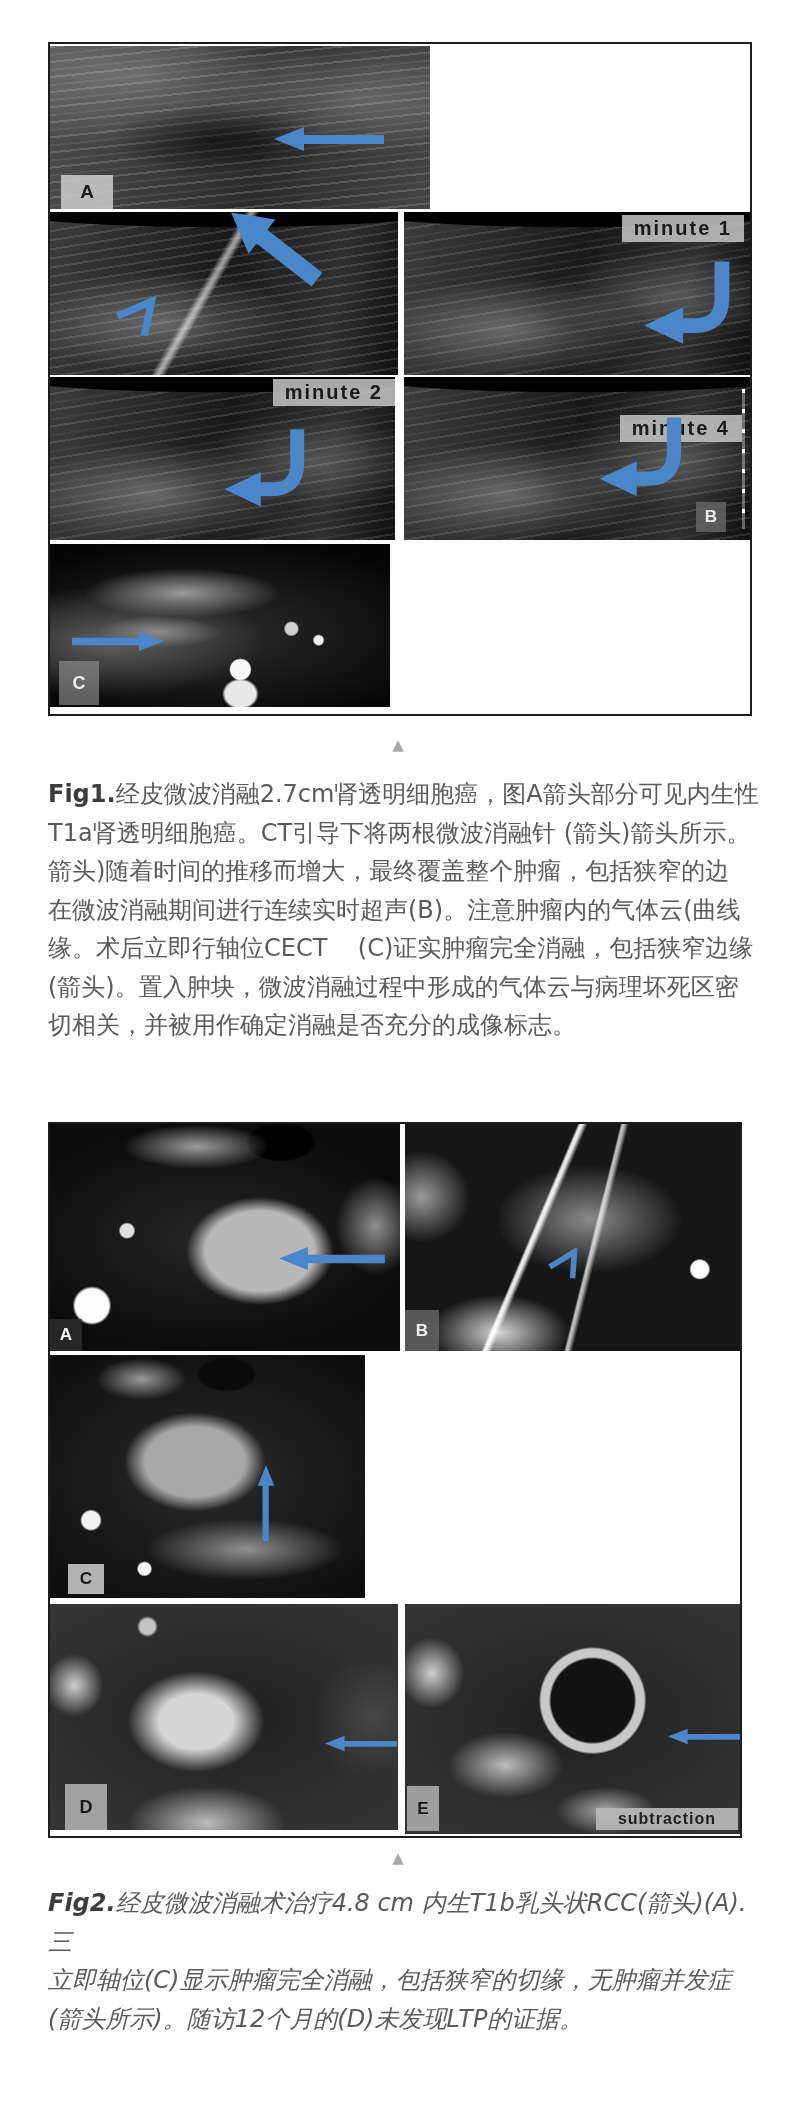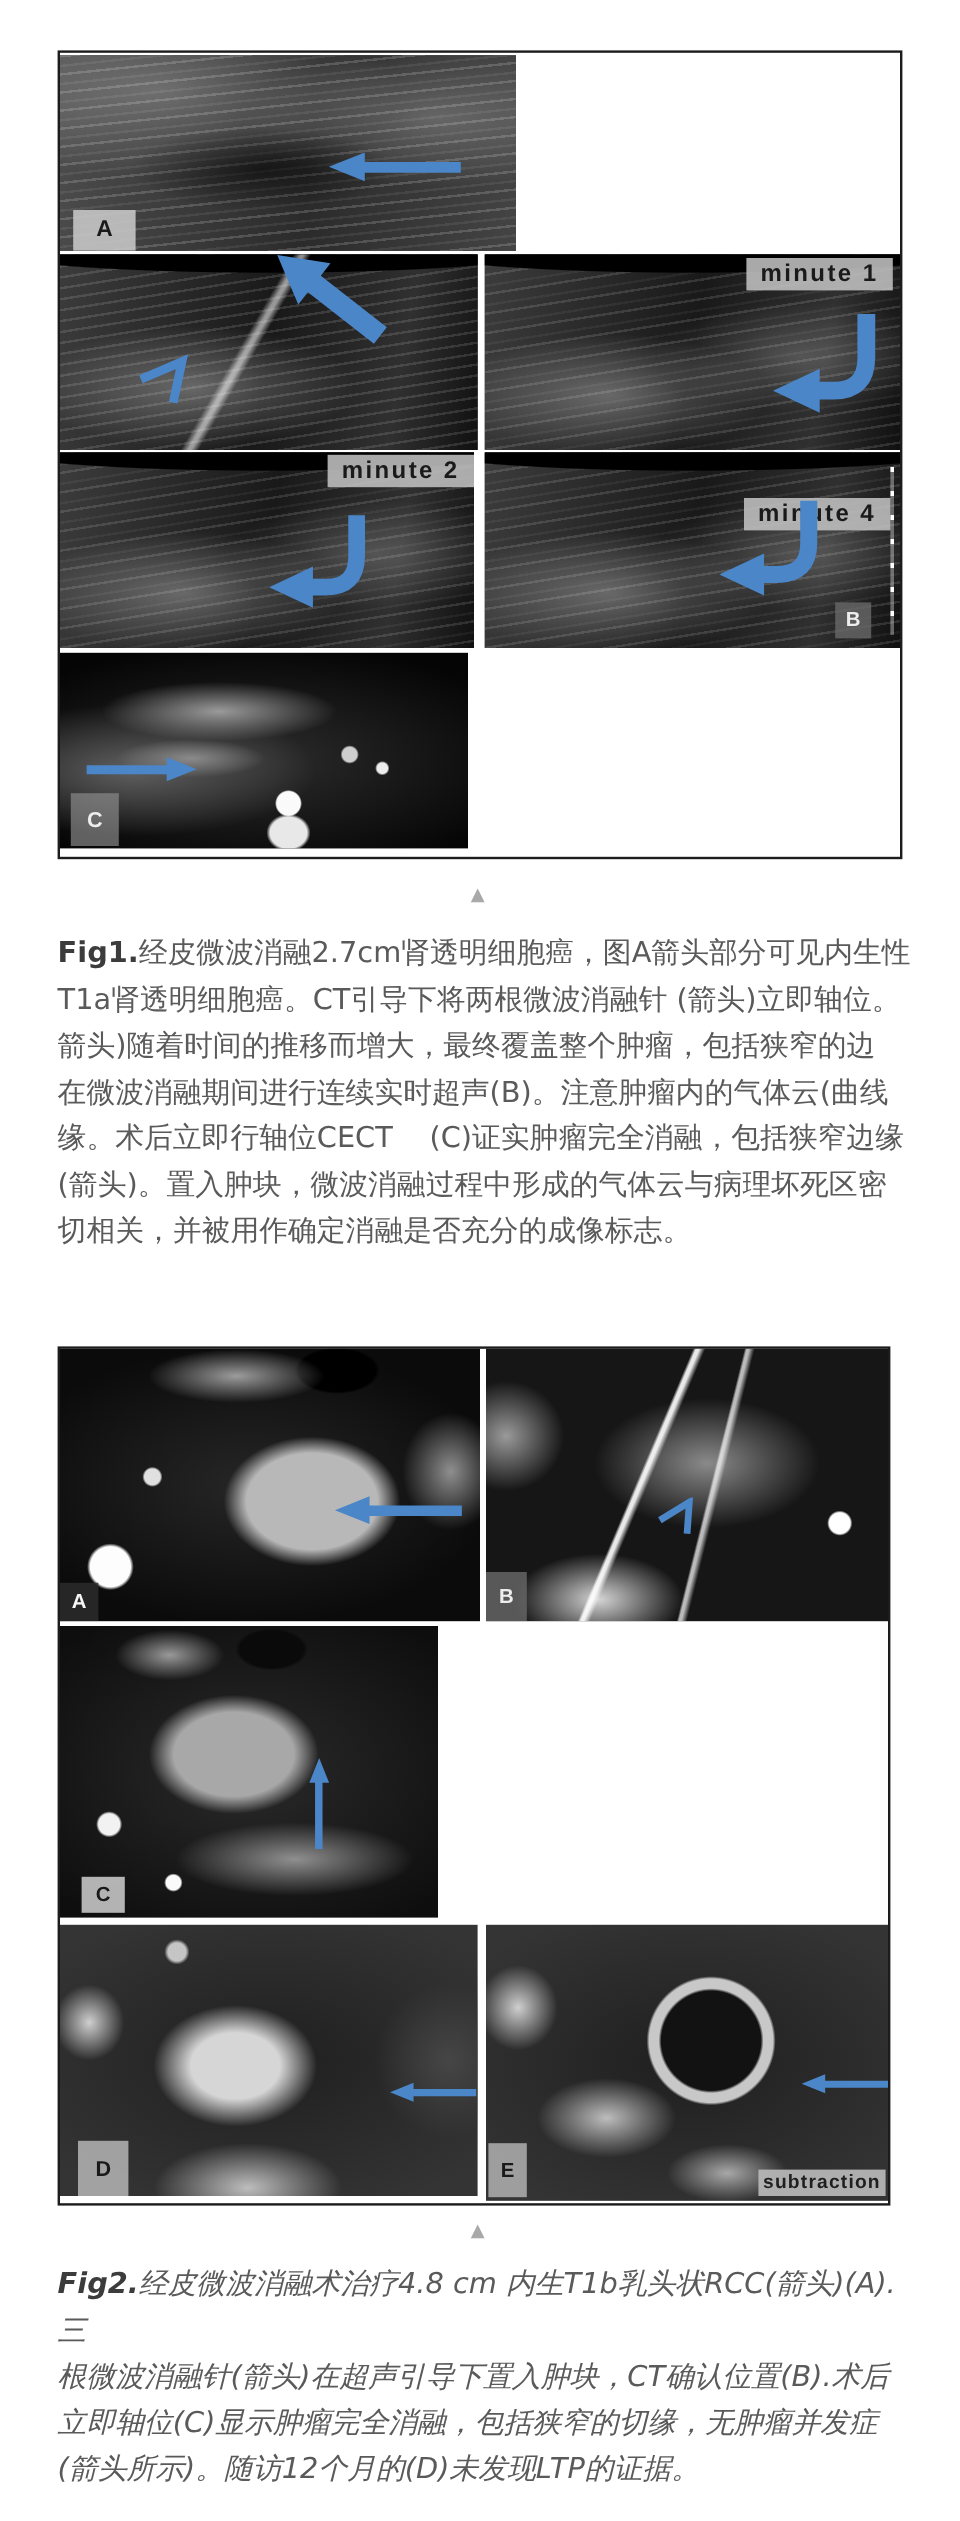--- a/index.html
+++ b/index.html
@@ -109,21 +109,21 @@
   .badge{position:absolute;display:flex;align-items:center;justify-content:center;
          font-weight:bold;font-family:"Liberation Sans","DejaVu Sans",sans-serif;}
   .badge-light{background:rgba(197,197,197,.9);color:#1a1a1a;}
   .badge-dark{background:rgba(45,45,45,.8);color:#f5f5f5;}
   .badge-mid{background:rgba(105,105,105,.8);color:#ededed;}
   .timelabel{position:absolute;background:rgba(192,192,192,.88);color:#1a1a1a;
              font:bold 20px "Liberation Sans","DejaVu Sans",sans-serif;
              padding:2px 12px;letter-spacing:2px;}
   .subtlabel{position:absolute;background:rgba(185,185,185,.92);color:#1f1f1f;
              font:600 16px "Liberation Sans","DejaVu Sans",sans-serif;
-             padding:2px 4px;letter-spacing:1px;}
+             padding:2px 22px;letter-spacing:1px;}
   .scalebar{position:absolute;width:3px;
             background:repeating-linear-gradient(to bottom,#ffffff 0 4px,rgba(255,255,255,.35) 4px 20px);}
 
   
   .marker{position:absolute;left:48px;width:700px;text-align:center;
           color:#a9a9a9;font-size:15px;line-height:15px;}
   .caption{position:absolute;left:48px;width:712px;color:#5a5a5a;
            font-size:24px;line-height:38.5px;}
   .caption p{margin:0;white-space:pre-wrap;}
   .cap-prefix{font-weight:bold;color:#3c3c3c;}
@@ -196,21 +196,21 @@
       </svg>
     </div>
     <span class="badge badge-mid" style="left:9px;bottom:2px;width:40px;height:44px;font-size:18px;background:rgba(145,145,145,.65);">C</span>
   </div>
 </div>
 
 <div class="marker" style="top:738px;">▲</div>
 
 <div class="caption" style="top:775px;">
   <p><span class="cap-prefix">Fig1.</span><span>经皮微波消融2.7cm肾透明细胞癌，图A箭头部分可见内生性</span></p>
-  <p>T1a肾透明细胞癌。CT引导下将两根微波消融针 (箭头)立即轴位。</p>
+  <p>T1a肾透明细胞癌。CT引导下将两根微波消融针 (箭头)箭头所示。</p>
   <p>箭头)随着时间的推移而增大，最终覆盖整个肿瘤，包括狭窄的边</p>
   <p>在微波消融期间进行连续实时超声(B)。注意肿瘤内的气体云(曲线</p>
   <p>缘。术后立即行轴位CECT    (C)证实肿瘤完全消融，包括狭窄边缘</p>
   <p>(箭头)。置入肿块，微波消融过程中形成的气体云与病理坏死区密</p>
   <p>切相关，并被用作确定消融是否充分的成像标志。</p>
 </div>
 
 <div class="figbox" style="left:48px;top:1122px;width:690px;height:712px;">
 
   <div class="panel ct2a" style="left:0;top:0;width:350px;height:227px;">
@@ -257,16 +257,15 @@
     </div>
     <span class="badge badge-light" style="left:2px;bottom:3px;width:32px;height:45px;font-size:17px;background:rgba(185,185,185,.8);">E</span>
     <span class="subtlabel" style="right:2px;bottom:4px;">subtraction</span>
   </div>
 </div>
 
 <div class="marker" style="top:1851px;">▲</div>
 
 <div class="caption" style="top:1884px;font-style:italic;">
   <p><span class="cap-prefix">Fig2.</span><span>经皮微波消融术治疗4.8 cm 内生T1b乳头状RCC(箭头)(A).三</span></p>
-  <p>根微波消融针(箭头)在超声引导下置入肿块，CT确认位置(B).术后</p>
   <p>立即轴位(C)显示肿瘤完全消融，包括狭窄的切缘，无肿瘤并发症</p>
   <p>(箭头所示)。随访12个月的(D)未发现LTP的证据。</p>
 </div>
 
 </body></html>

